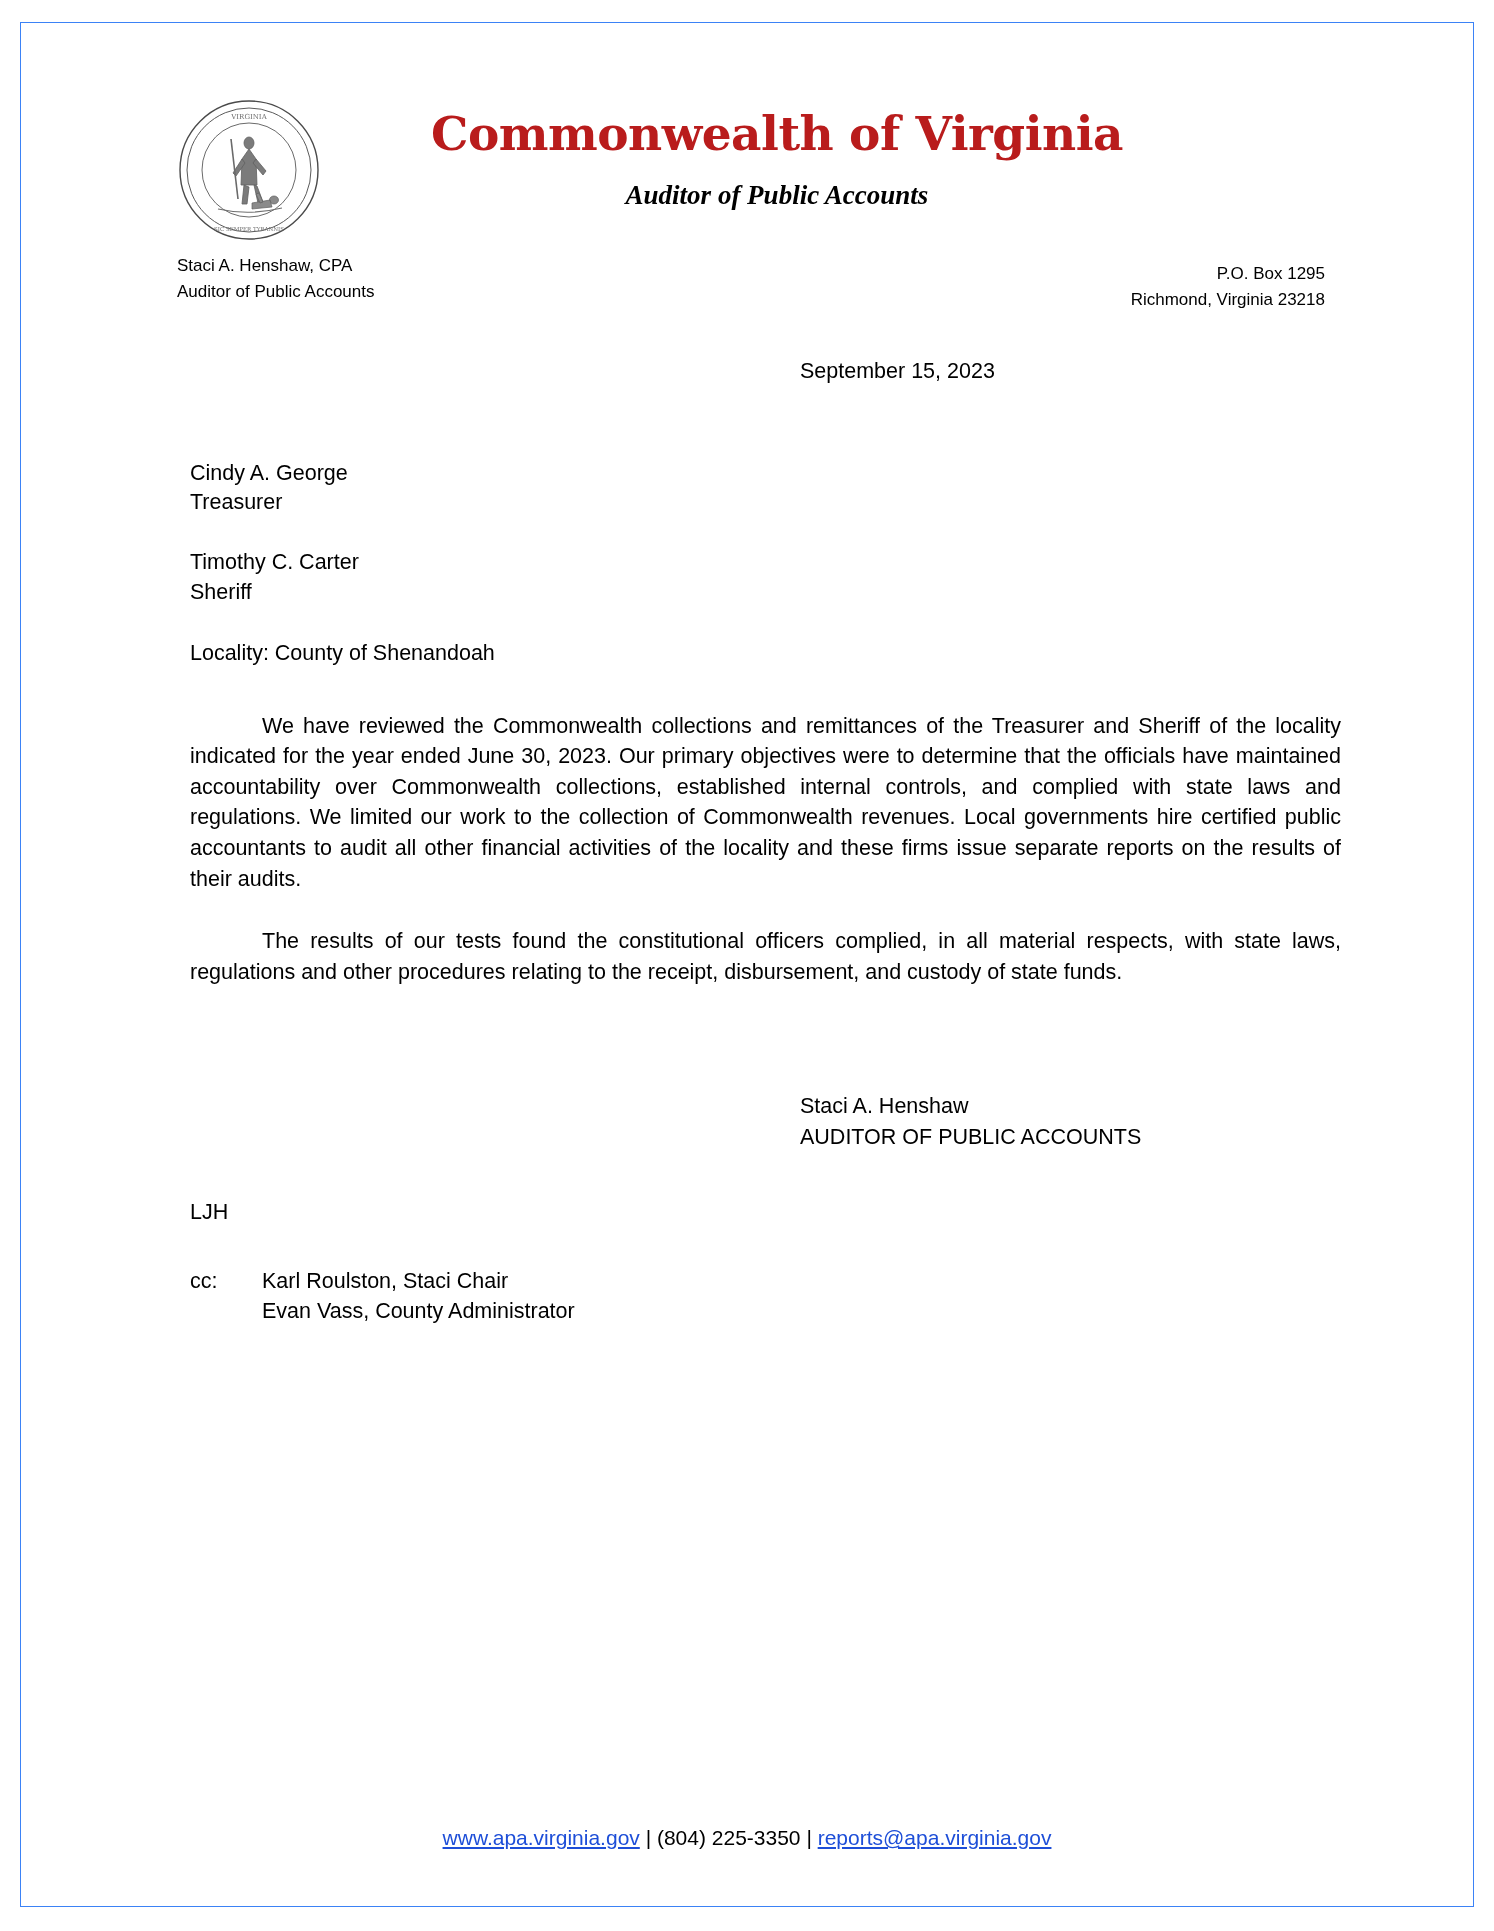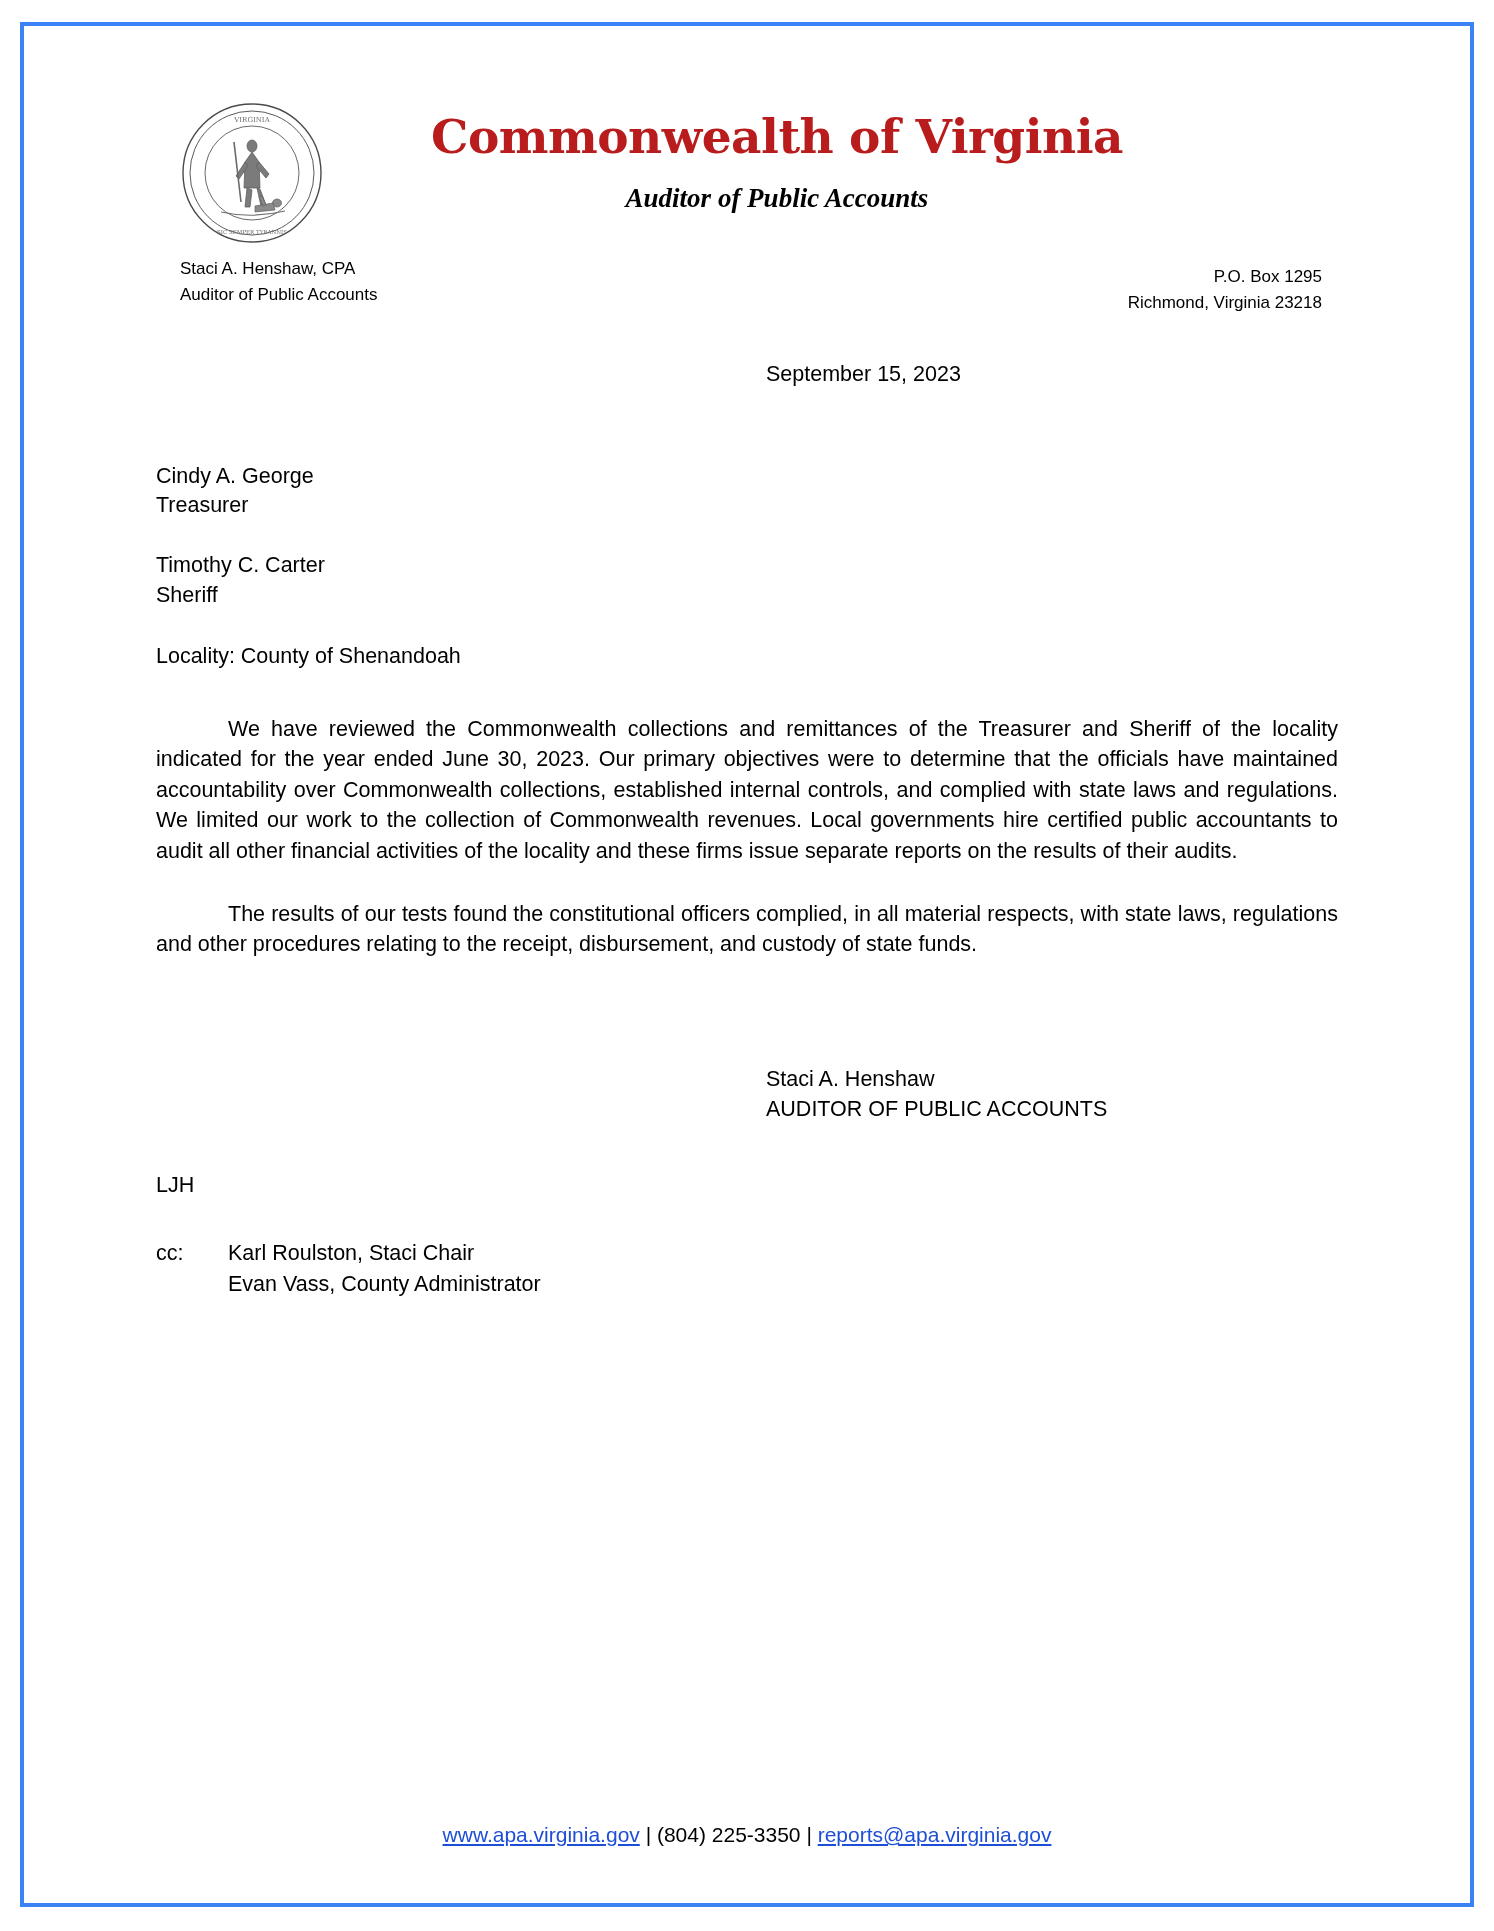--- a/index.html
+++ b/index.html
@@ -18,21 +18,21 @@
     height: 1931px;
     box-sizing: border-box;
     padding: 22px 20px 24px 20px;
     background: #ffffff;
   }
   .page {
     width: 1454px;
     height: 1885px;
     box-sizing: border-box;
     background: #ffffff;
-    border: 4px solid #3b82f6;
+    border: 1px solid #3b82f6;
     position: relative;
     padding: 12px;
   }
   .inner {
     position: absolute;
     left: 0;
     top: 0;
     right: 0;
     bottom: 0;
     padding: 52px 132px 0 132px;
@@ -93,20 +93,21 @@
     right: 16px;
     top: 8px;
     text-align: right;
   }
 
   
   .body-area {
     margin-top: 46px;
     font-size: 21.5px;
     line-height: 1.38;
+    margin-left: 37px;
   }
   .date-line {
     margin-left: 610px;
     margin-bottom: 0;
   }
   .addr-block {
     margin-top: 72px;
   }
   .addr-line { display: block; }
   .gap-sm { height: 30px; }

